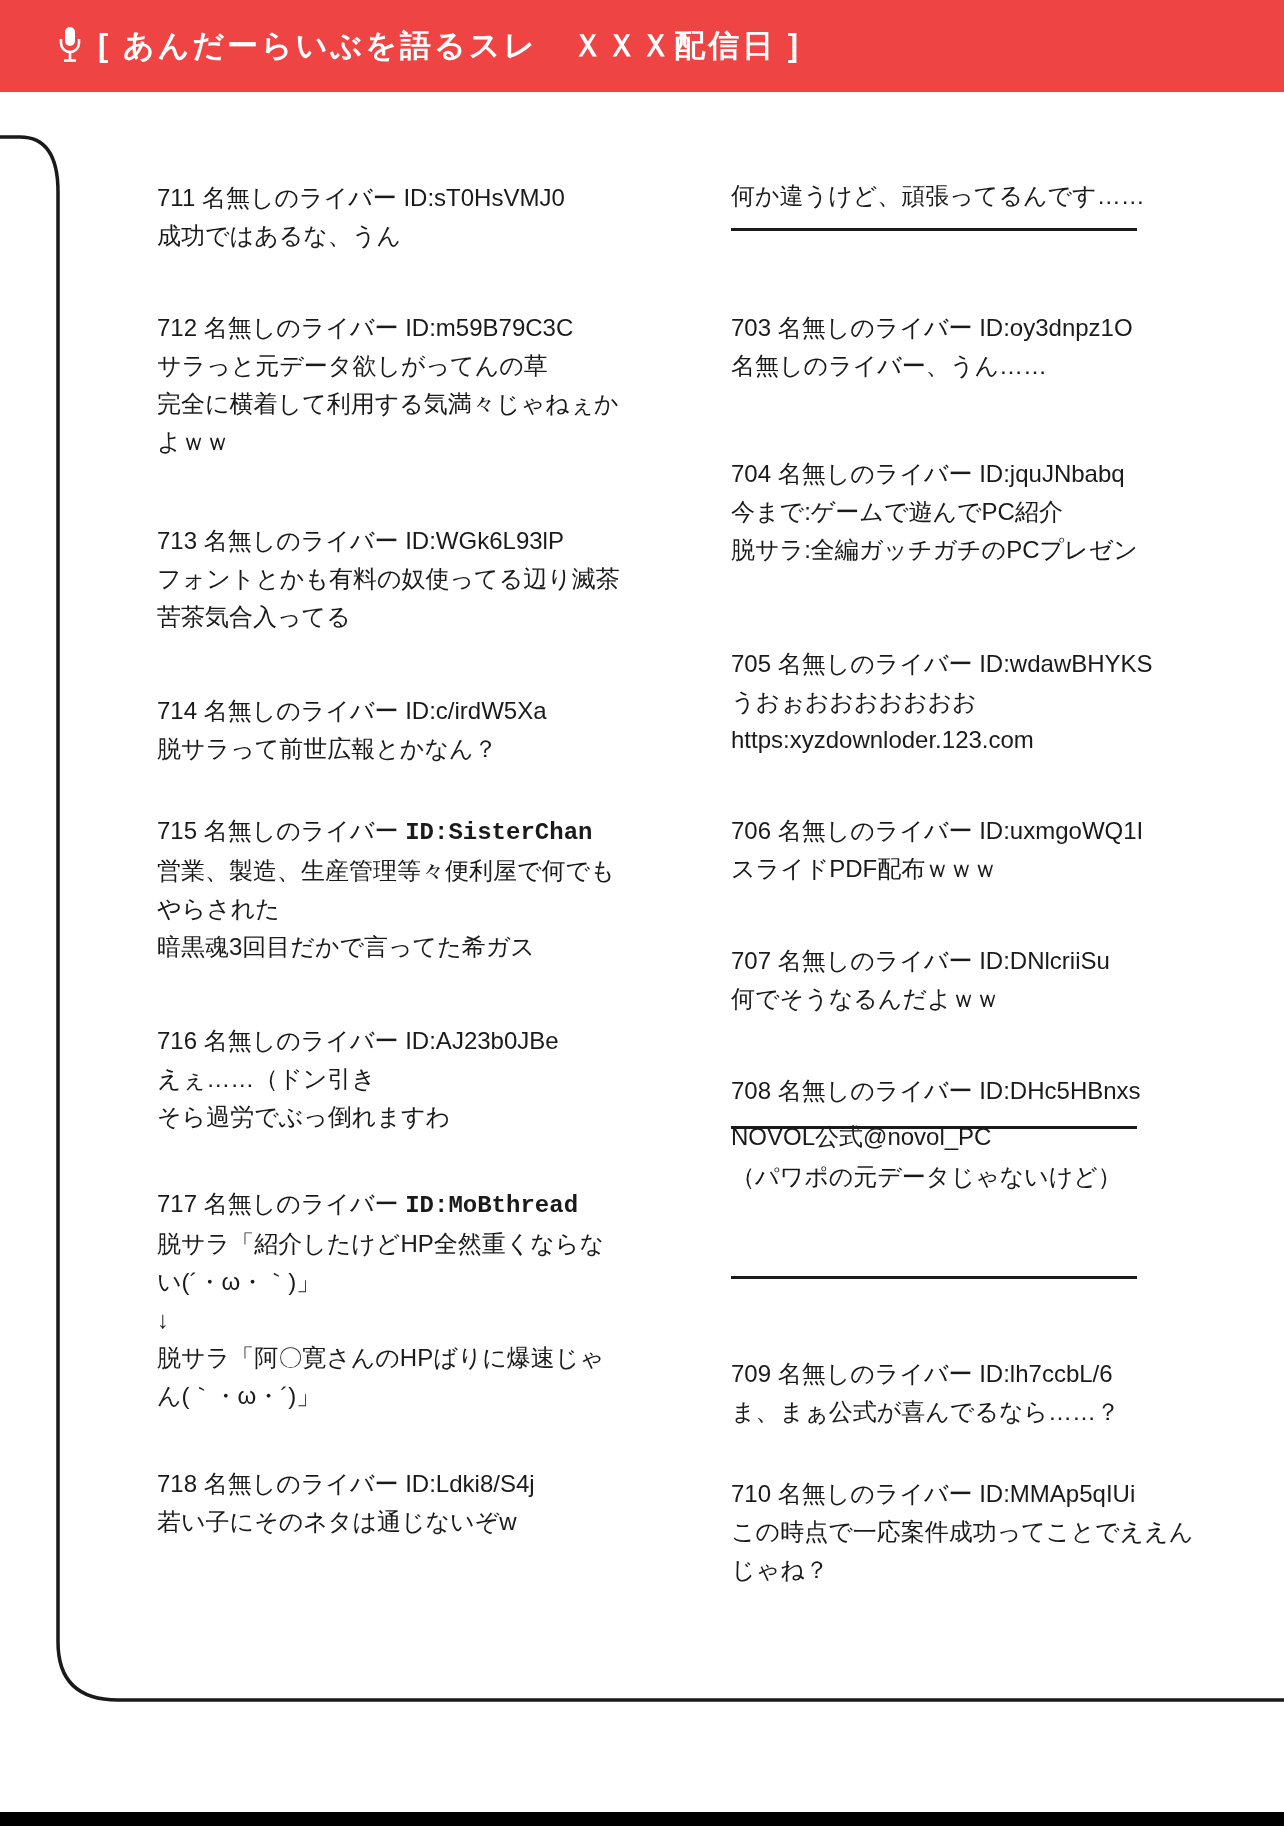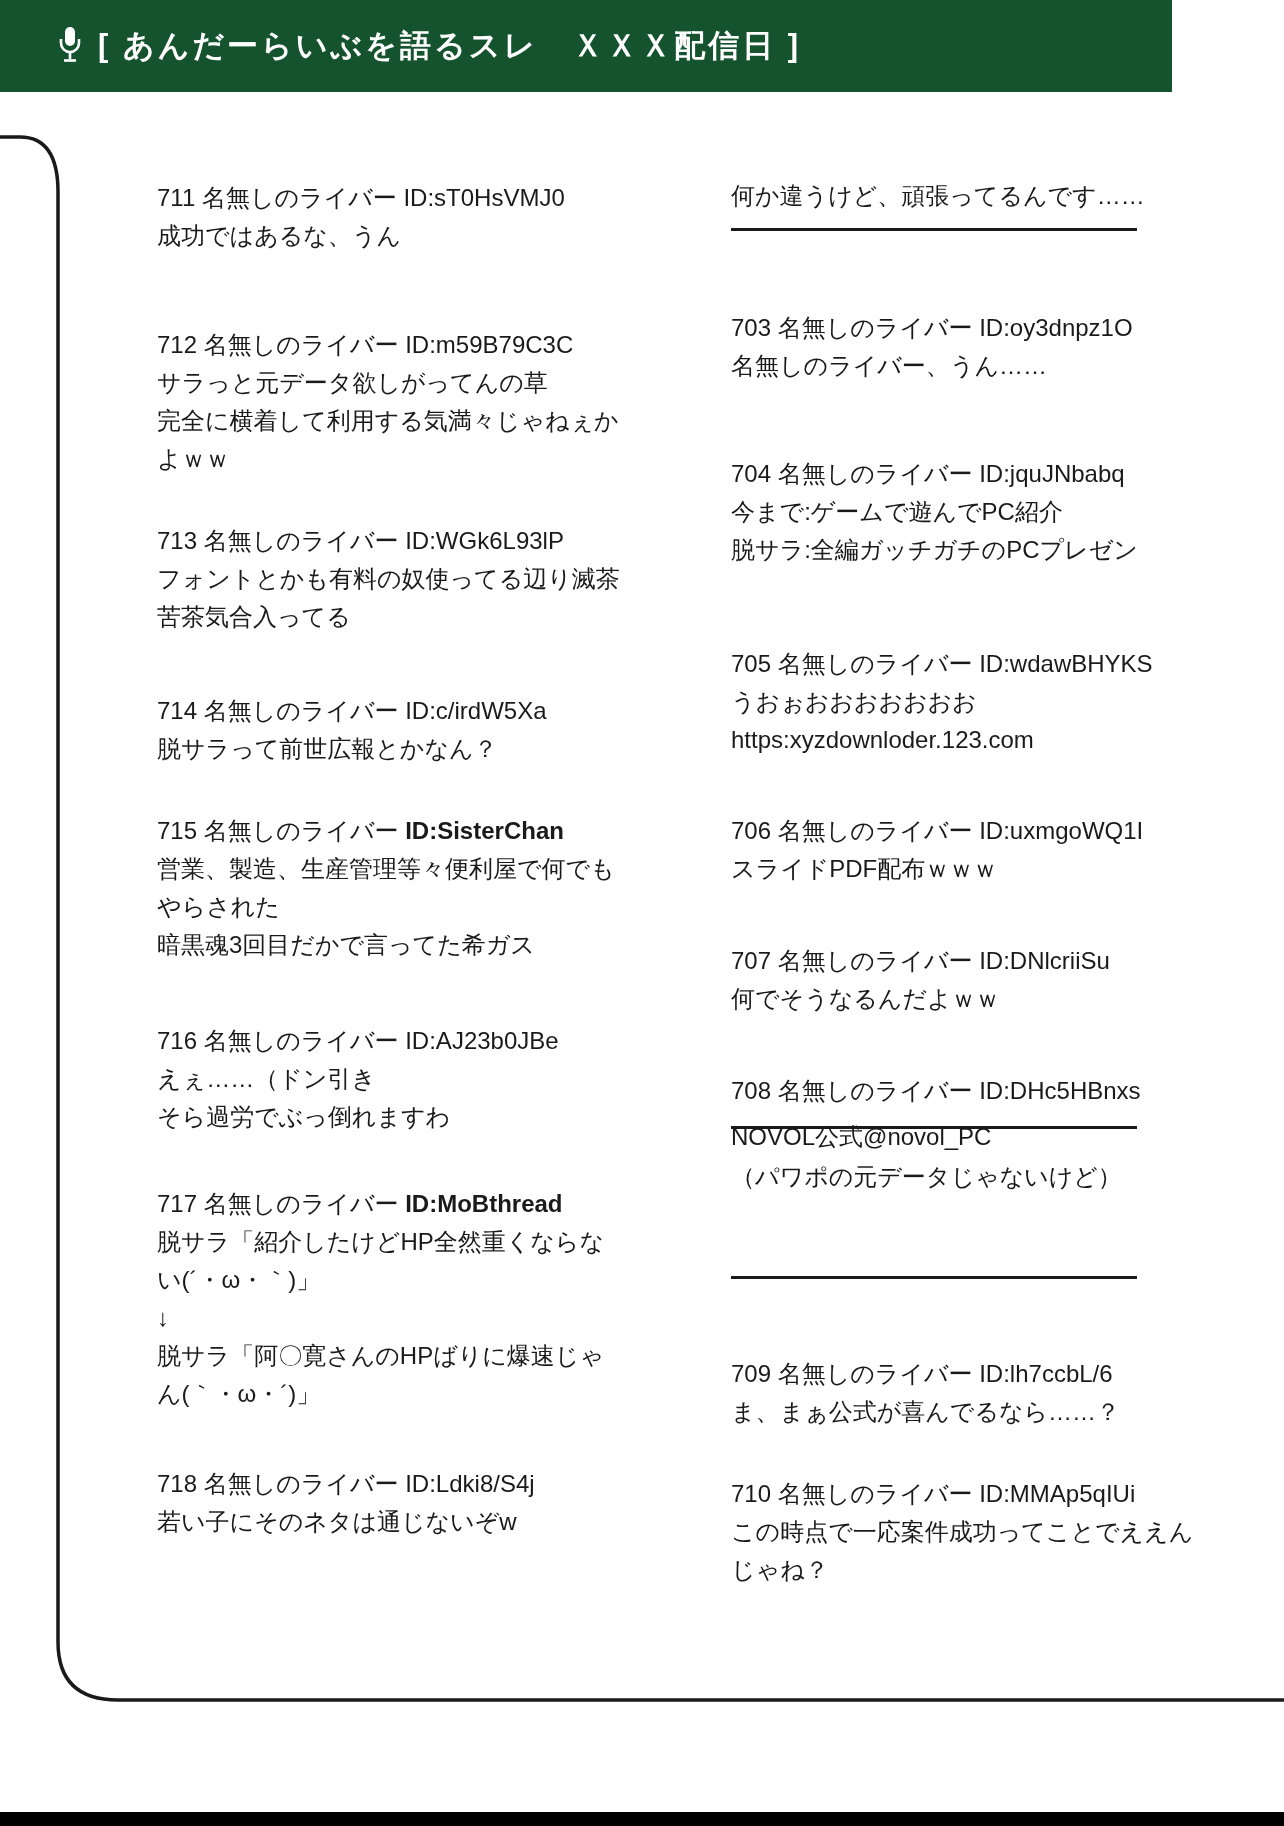--- a/index.html
+++ b/index.html
@@ -2,36 +2,36 @@
 <html><head>
 <meta charset="utf-8">
 <style>
   html,body{margin:0;padding:0;}
   body{
     width:1284px;height:1826px;position:relative;background:#ffffff;
     font-family:"Liberation Sans","DejaVu Sans",sans-serif;
     color:#1a1a1a;overflow:hidden;
   }
   .topbar{
-    position:absolute;top:0;left:0;width:1172px;height:92px;background:#14532d;
+    position:absolute;top:0;left:0;width:1284px;height:92px;background:#ef4444;
     display:flex;align-items:center;
   }
   .mic{margin-left:56px;flex:0 0 auto;display:block;}
   .topbar-title{
     color:#ffffff;font-size:31px;font-weight:700;letter-spacing:3px;
     margin-left:14px;white-space:nowrap;
   }
   .frame-svg{position:absolute;top:0;left:0;pointer-events:none;}
   .post{position:absolute;white-space:nowrap;}
   .L{left:157px;}
   .R{left:731px;}
   .line{font-size:24px;line-height:38px;}
   .quote .line{line-height:40px;}
   .head span{white-space:pre;}
-  .pid.bold{font-weight:700;}
+  .pid.bold{font-weight:700;font-family:Liberation Mono, monospace;}
   .rule{position:absolute;left:731px;width:406px;height:3px;background:#1a1a1a;}
   .bottombar{position:absolute;left:0;top:1812px;width:1284px;height:14px;background:#000000;}
 </style>
 </head>
 <body>
 
 <div class="topbar">
   <svg class="mic" width="28" height="44" viewBox="0 0 28 44">
     <rect x="9" y="3" width="10" height="19" rx="5" fill="#ffffff"></rect>
     <path d="M5 15 v4 a9 9 0 0 0 18 0 v-4" fill="none" stroke="#ffffff" stroke-width="2.6"></path>
@@ -43,21 +43,21 @@
 
 <svg class="frame-svg" width="1284" height="1826" viewBox="0 0 1284 1826">
   <path d="M 0 137 H 20 Q 58 137 58 192 V 1642 Q 58 1700 118 1700 H 1284" fill="none" stroke="#1a1a1a" stroke-width="3.5"></path>
 </svg>
 
 <div class="post L" style="top:179px">
   <div class="line head"><span class="no">711</span> <span class="au">名無しのライバー</span> <span class="pid">ID:sT0HsVMJ0</span></div>
   <div class="line">成功ではあるな、うん</div>
 </div>
 
-<div class="post L" style="top:326px">
+<div class="post L" style="top:309px">
   <div class="line head"><span class="no">712</span> <span class="au">名無しのライバー</span> <span class="pid">ID:m59B79C3C</span></div>
   <div class="line">サラっと元データ欲しがってんの草</div>
   <div class="line">完全に横着して利用する気満々じゃねぇか</div>
   <div class="line">よｗｗ</div>
 </div>
 
 <div class="post L" style="top:522px">
   <div class="line head"><span class="no">713</span> <span class="au">名無しのライバー</span> <span class="pid">ID:WGk6L93lP</span></div>
   <div class="line">フォントとかも有料の奴使ってる辺り滅茶</div>
   <div class="line">苦茶気合入ってる</div>

